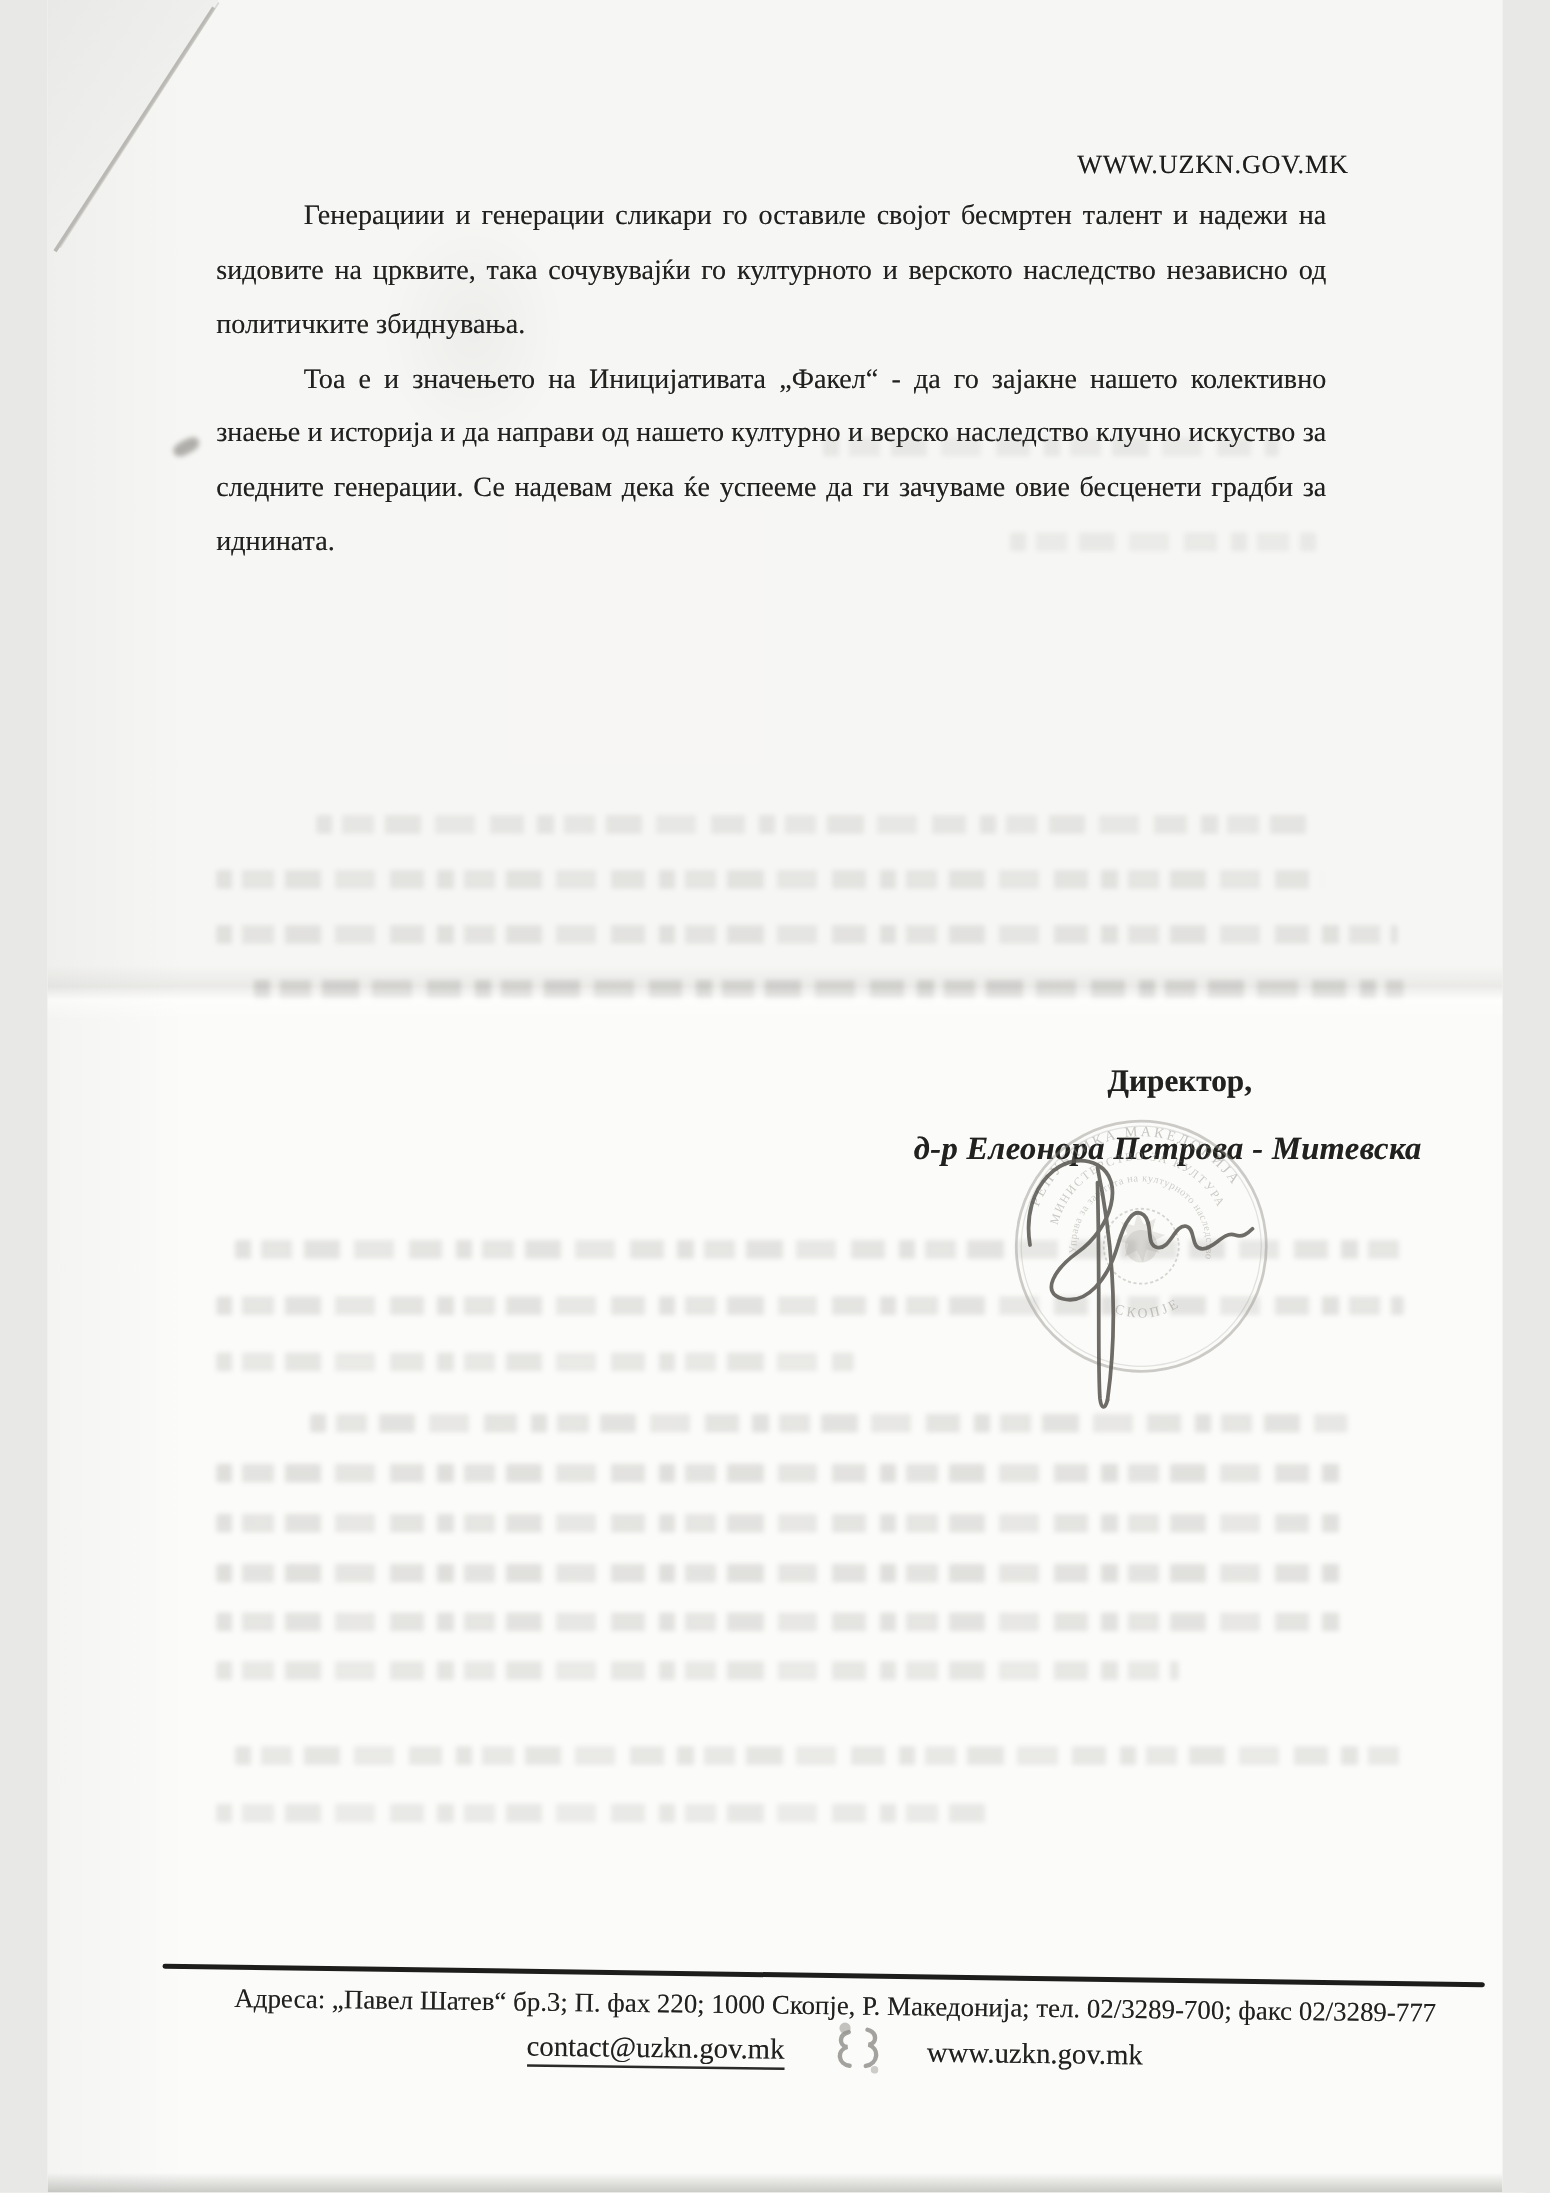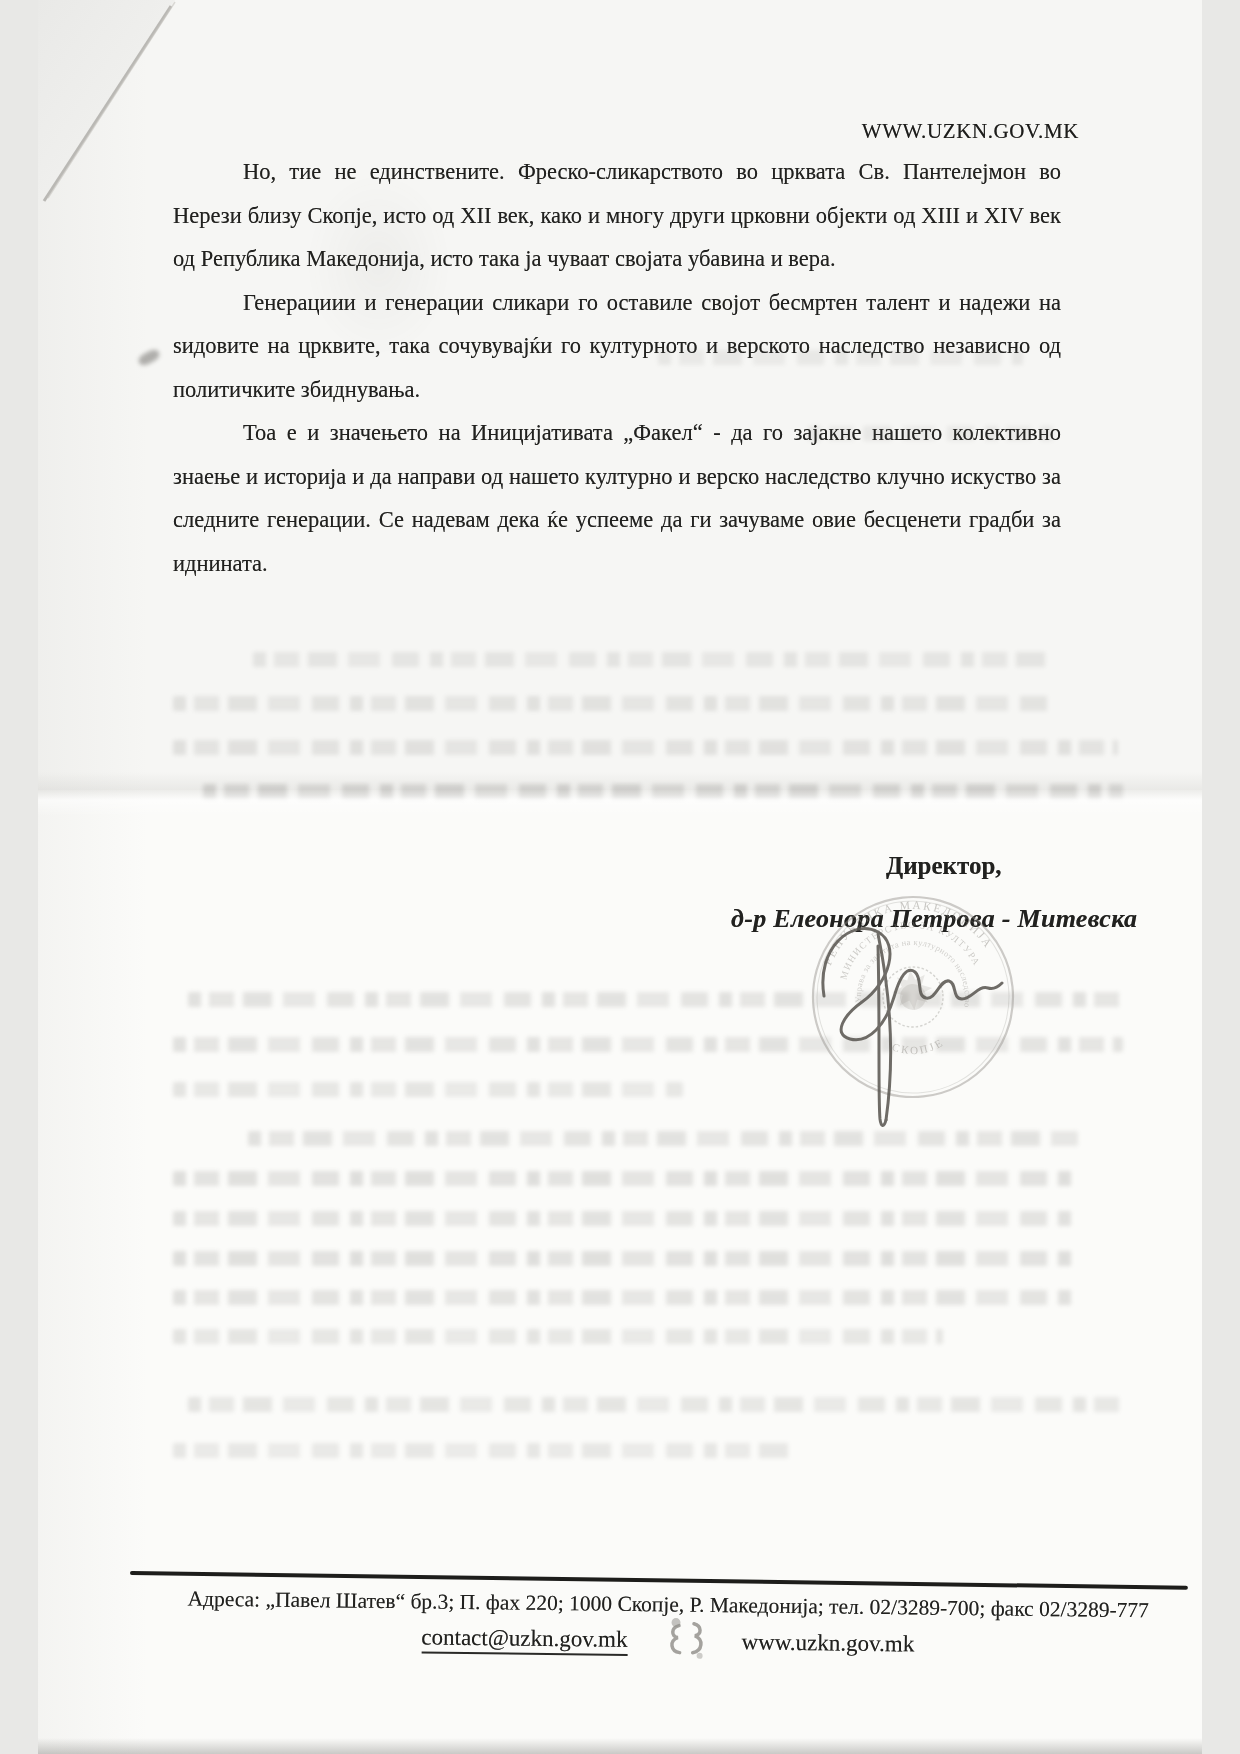--- a/index.html
+++ b/index.html
@@ -100,21 +100,20 @@
     <line x1="133" y1="6" x2="6" y2="201" stroke="#a8a6a1" stroke-width="3" opacity=".75"></line>
     <line x1="137" y1="2" x2="10" y2="198" stroke="#c7c5c0" stroke-width="1.5" opacity=".6"></line>
   </svg>
 
   <div class="ghost-blob"></div>
   <div class="smudge"></div>
 
   <div class="url-header">WWW.UZKN.GOV.MK</div>
 
   <div class="letter-body">
-    <p>Но, тие не единствените. Фреско-сликарството во црквата Св. Пантелејмон во Нерези близу Скопје, исто од XII век, како и многу други црковни објекти од XIII и XIV век од Република Македонија, исто така ја чуваат својата убавина и вера.</p>
     <p>Генерациии и генерации сликари го оставиле својот бесмртен талент и надежи на ѕидовите на црквите, така сочувувајќи го културното и верското наследство независно од политичките збиднувања.</p>
     <p>Тоа е и значењето на Иницијативата „Факел“ - да го зајакне нашето колективно знаење и историја и да направи од нашето културно и верско наследство клучно искуство за следните генерации. Се надевам дека ќе успееме да ги зачуваме овие бесценети градби за иднината.</p>
   </div>
 
   <div class="ghost" style="left:620px;top:350px;width:365px;opacity:.13"></div>
   <div class="ghost" style="left:770px;top:426px;width:245px;opacity:.12"></div>
   <div class="ghost" style="left:215px;top:652px;width:795px;opacity:.16"></div>
   <div class="ghost" style="left:135px;top:696px;width:885px;opacity:.18"></div>
   <div class="ghost" style="left:135px;top:740px;width:945px;opacity:.19"></div>
   <div class="ghost" style="left:165px;top:784px;width:920px;opacity:.27"></div>

